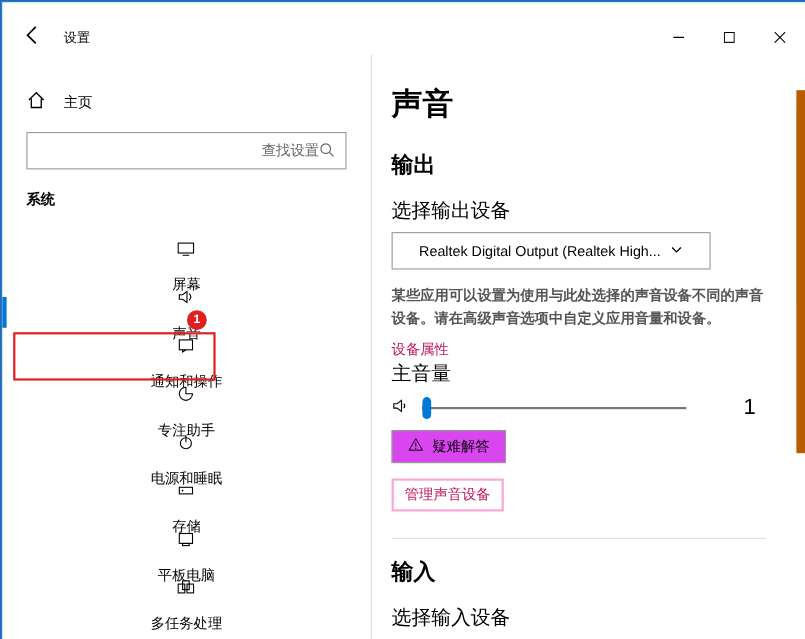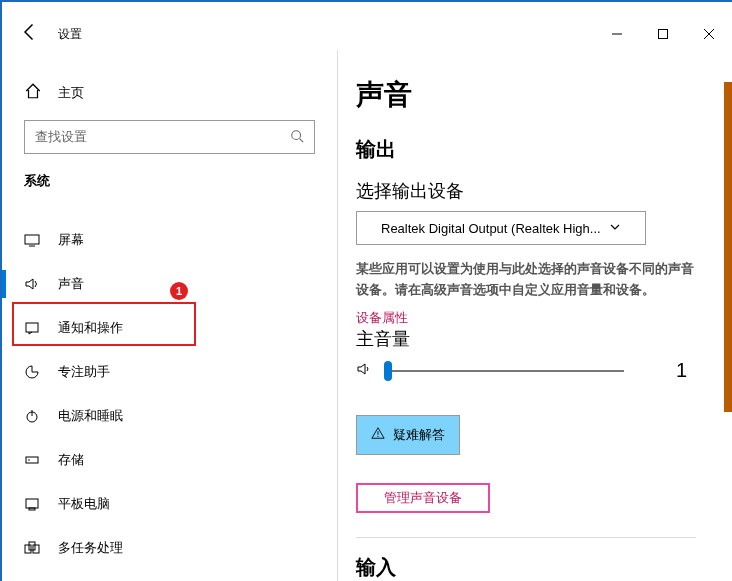--- a/index.html
+++ b/index.html
@@ -22,26 +22,26 @@
   .titlebar .winbtn { width:46px; height:32px; display:flex; align-items:center; justify-content:center; font-size:12px; }
   .titlebar .winbtn svg { width:10px; height:10px; }
 
   .body { display:flex; height: calc(100% - 32px); }
   .sidebar { width: 335px; padding-top: 28px; position:relative; }
   .home-row { display:flex; align-items:center; padding:0 22px; height:30px; gap:16px; font-size:13px;font-family:Liberation Serif, serif; }
   .home-row .icon { width:18px; text-align:center; }
   .searchbox {
     margin: 12px 22px 18px 22px; height:34px; border:1px solid #999;
     display:flex; align-items:center; padding:0 10px; background:#fff;
-    justify-content:space-between; color:#666; font-size:13px;
+    justify-content:flex-end; color:#666; font-size:13px;
   }
   .section-label { padding: 0 22px; font-size:13px; font-weight:600; margin-bottom:28px; }
   .nav-item {
     display:flex; align-items:center; height:44px; padding:0 22px; gap:16px;
-    font-size:13px; position:relative;
+    font-size:13px; position:relative;flex-direction:column;
   }
   .nav-item.selected::before {
     content:""; position:absolute; left:0; top:8px; bottom:8px; width:4px; background:#0078d4;
   }
   .nav-item .icon { width:18px; text-align:center; flex-shrink:0; }
   .nav-item svg { width:16px; height:16px; display:block; }
 
   .redbox1 {
     position:absolute; border:2px solid #e02020; pointer-events:none;
   }
@@ -70,25 +70,25 @@
   .slider-row { display:flex; align-items:center; gap:12px; margin-top:8px; }
   .slider-track { position:relative; width:240px; height:24px; }
   .slider-track .rail { position:absolute; top:11px; left:0; right:0; height:2px; background:#777; }
   .slider-track .fill { position:absolute; top:10px; left:0; width:6px; height:4px; background:#0078d4; }
   .slider-track .thumb {
     position:absolute; top:2px; left:0px; width:8px; height:20px;
     background:#0078d4; border-radius:4px;
   }
   .vol-value { font-size:20px; margin-left:40px; }
   .troubleshoot-btn {
-    display:inline-flex; align-items:center; gap:8px; height:40px;
-    border:1px solid #999; background:#7dd3fc; padding:0 14px; font-size:13px;
-    margin-top:32px;
-  }
-  .content .redbox2 { border:2px solid #ec4899; display:inline-block; padding:4px 26px; margin-top:14px; }
+    display:inline-flex; align-items:center; gap:8px; height:30px;
+    border:1px solid #999; background:#d946ef; padding:0 14px; font-size:13px;
+    margin-top:8px;
+  }
+  .content .redbox2 { border:2px solid #f9a8d4; display:inline-block; padding:4px 10px; }
   .scrollbar {
     position:absolute; right:2px; top:46px; width:6px; height:180px; background:#ccc;
   }
   .right-edge {
     position:absolute; right:0; top:82px; width:8px; height:330px; background:#b85c00;
   }
   .hline { height:1px; background:#ddd; margin:24px 0 16px 0; width:340px; }
 </style>
 </head>
 <body>

